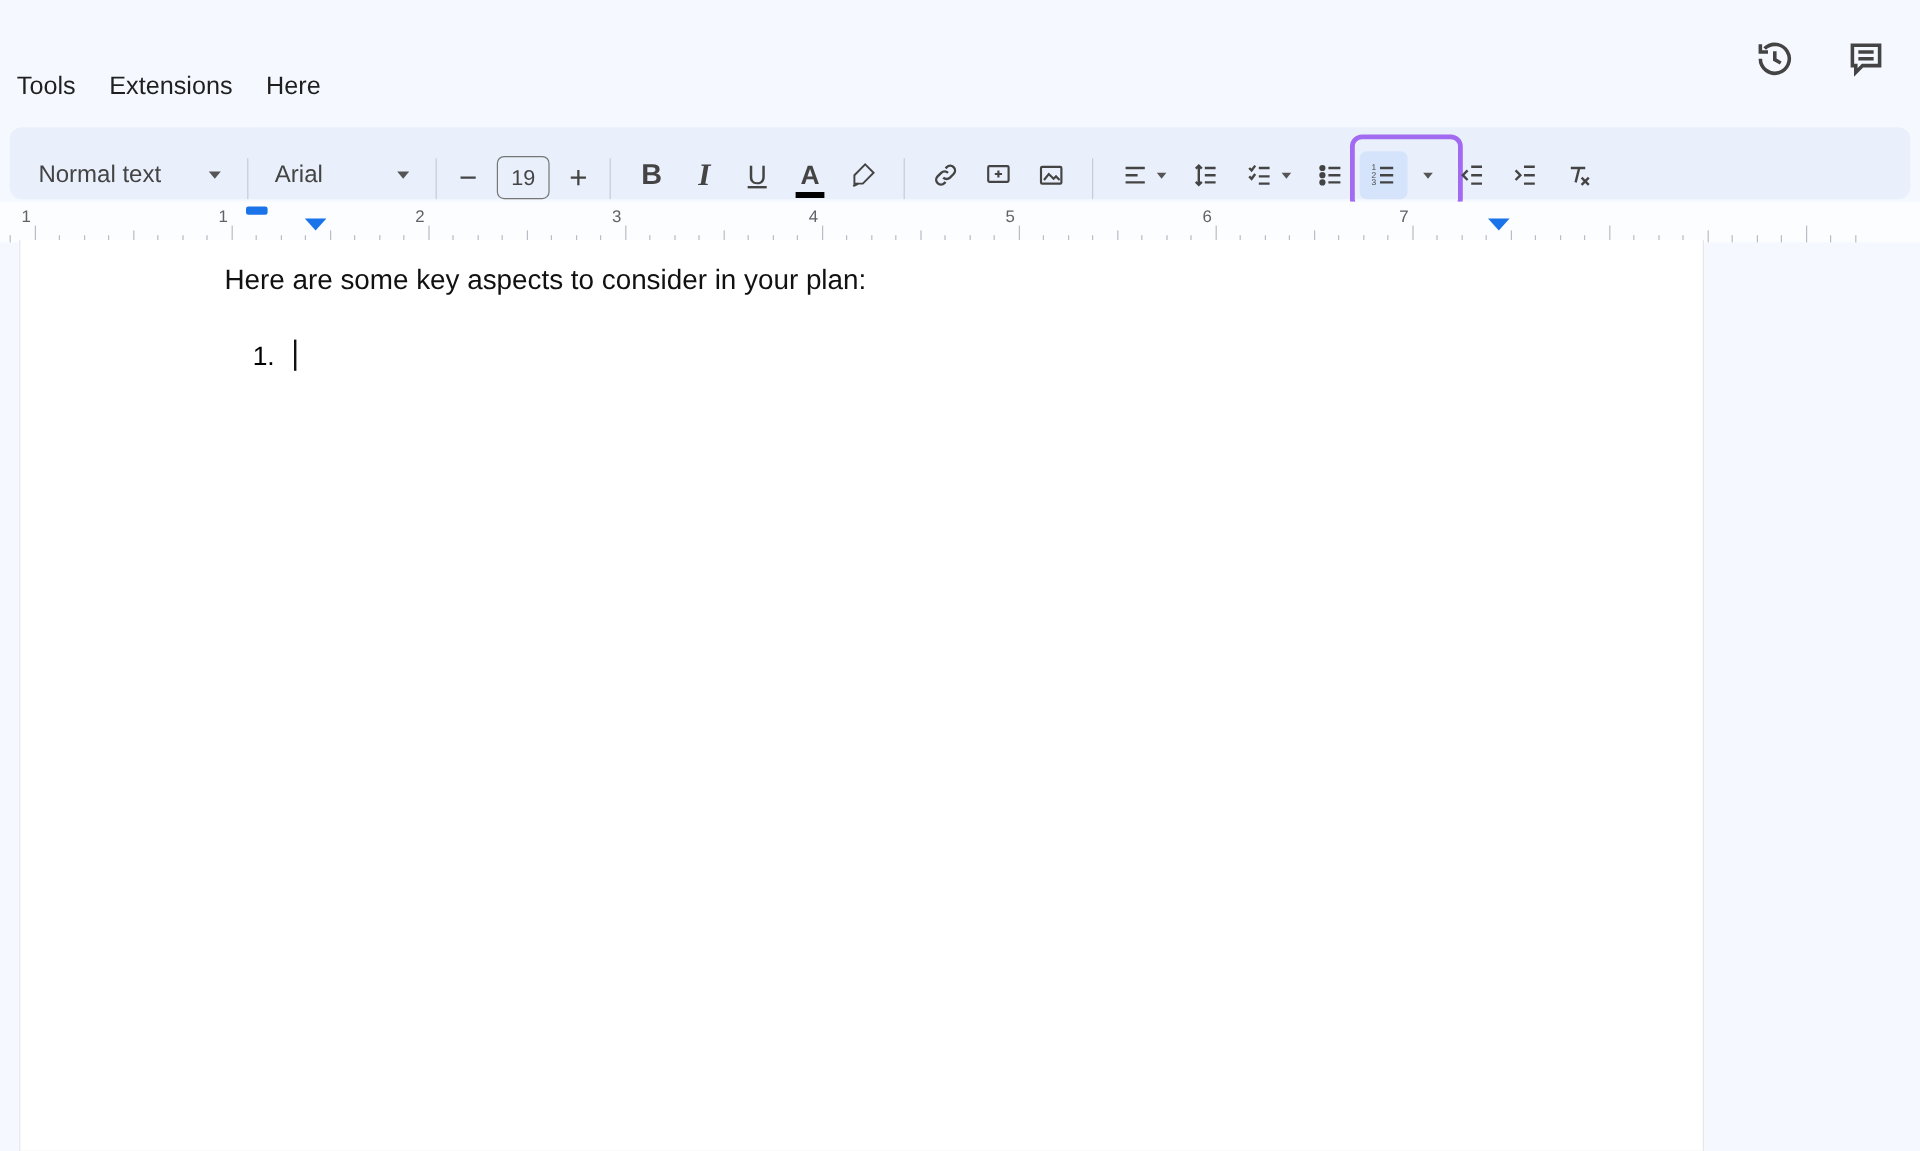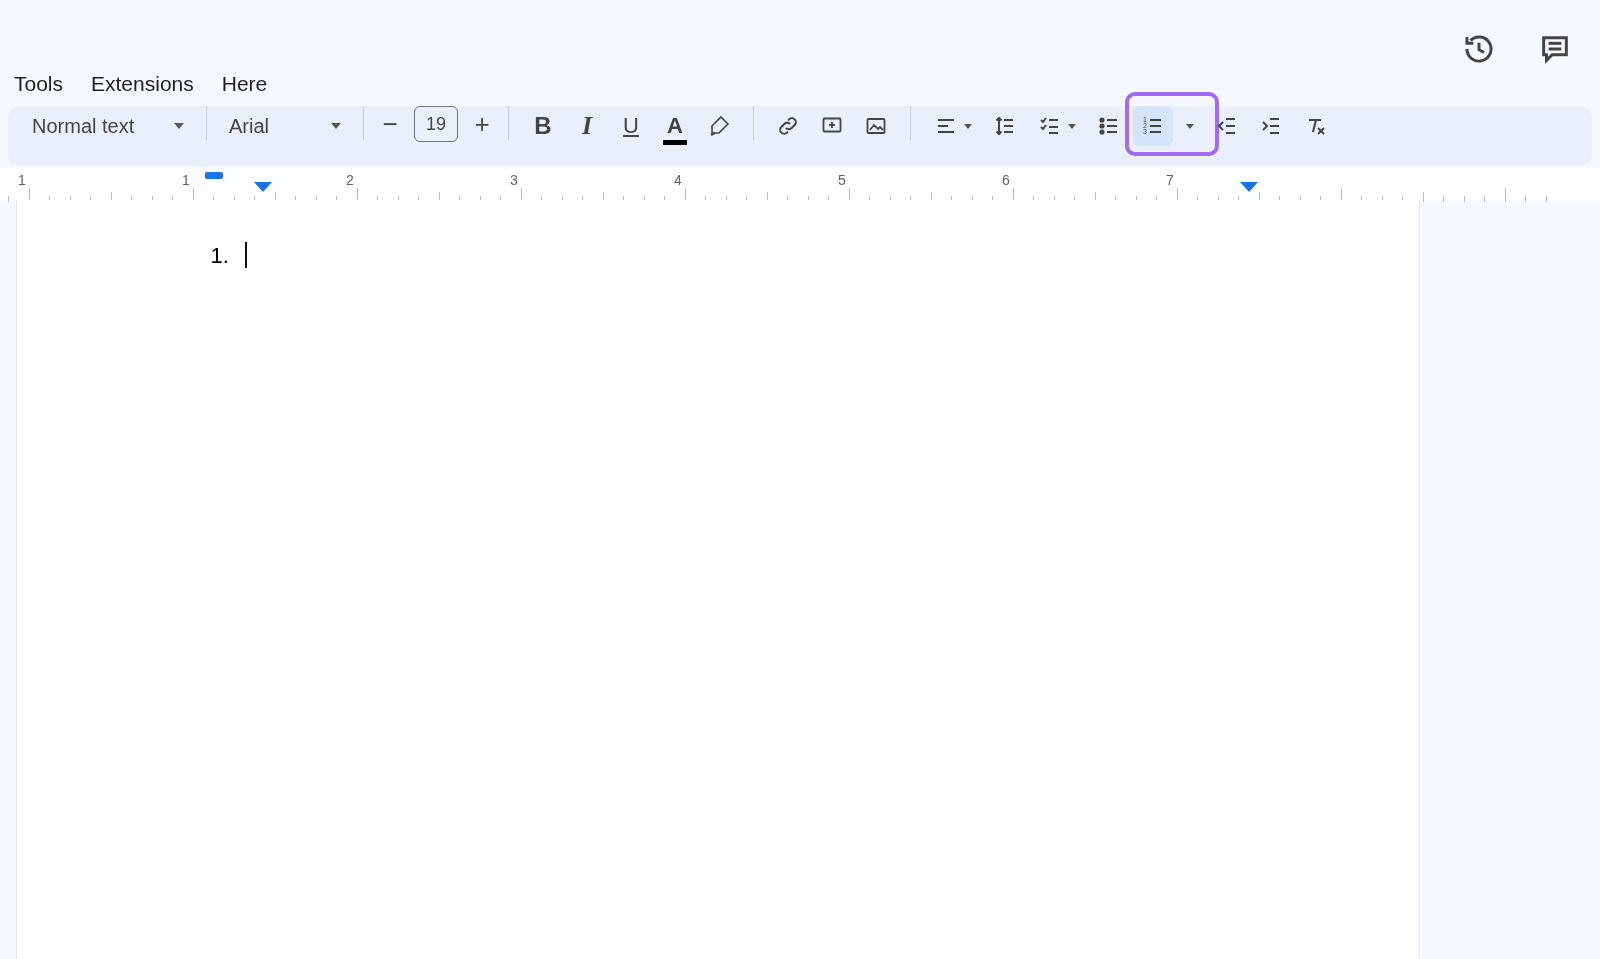--- a/index.html
+++ b/index.html
@@ -7,26 +7,26 @@
   
   .titlebar-right {
     position:absolute; right:28px; top:32px; display:flex; align-items:center; gap:42px;
   }
   .titlebar-right .icon { width:34px; height:34px; color:#444; }
   
   .menubar {
     position:absolute; left:14px; top:60px; display:flex; gap:28px;
     font-size:21px; color:#1f1f1f;
   }
-  .menubar span { cursor:default;margin-top:12px; }
+  .menubar span { cursor:default; }
   
   .toolbar {
     position:absolute; left:8px; right:8px; top:106px; height:60px;
     background:#eaf0fb; border-radius:10px;
-    display:flex; align-items:flex-start; padding:0 14px;
+    display:flex; align-items:flex-end; padding:0 14px;
     gap:0;
     color:#444;
     font-size:20px;
   }
   .tb-sep { width:1px; height:34px; background:#c6ccd6; margin:0 12px; }
   .tb-btn { height:40px; min-width:40px; display:flex; align-items:center; justify-content:center; border-radius:6px; margin:0 2px; position:relative; }
   .tb-btn svg { width:24px; height:24px; }
   .tb-drop { display:flex; align-items:center; gap:8px; height:40px; padding:0 10px; border-radius:6px; }
   .tb-drop .caret { width:0; height:0; border-left:5px solid transparent; border-right:5px solid transparent; border-top:6px solid #555; margin-left:6px; }
   .caret-sm { width:0; height:0; border-left:4px solid transparent; border-right:4px solid transparent; border-top:5px solid #555; margin-left:6px; }
@@ -326,16 +326,17 @@
       <div class="ruler-tick" style="left: 1504.5px; height: 14px;"></div>
       <div class="ruler-tick" style="left: 1525px; height: 6px;"></div>
       <div class="ruler-tick" style="left: 1545.5px; height: 6px;"></div>
     </div>
   <div class="indent-first" style="left:205px;"></div>
   <div class="indent-left" style="left:254px;"></div>
   <div class="indent-right" style="left:1240px;"></div>
 </div>
 
 <div class="page">
+  <p class="line">Here are some key aspects to consider in your plan:</p>
   <ol>
     <li><span></span><span class="cursor-caret"></span></li>
   </ol>
 </div>
 
 </body></html>

